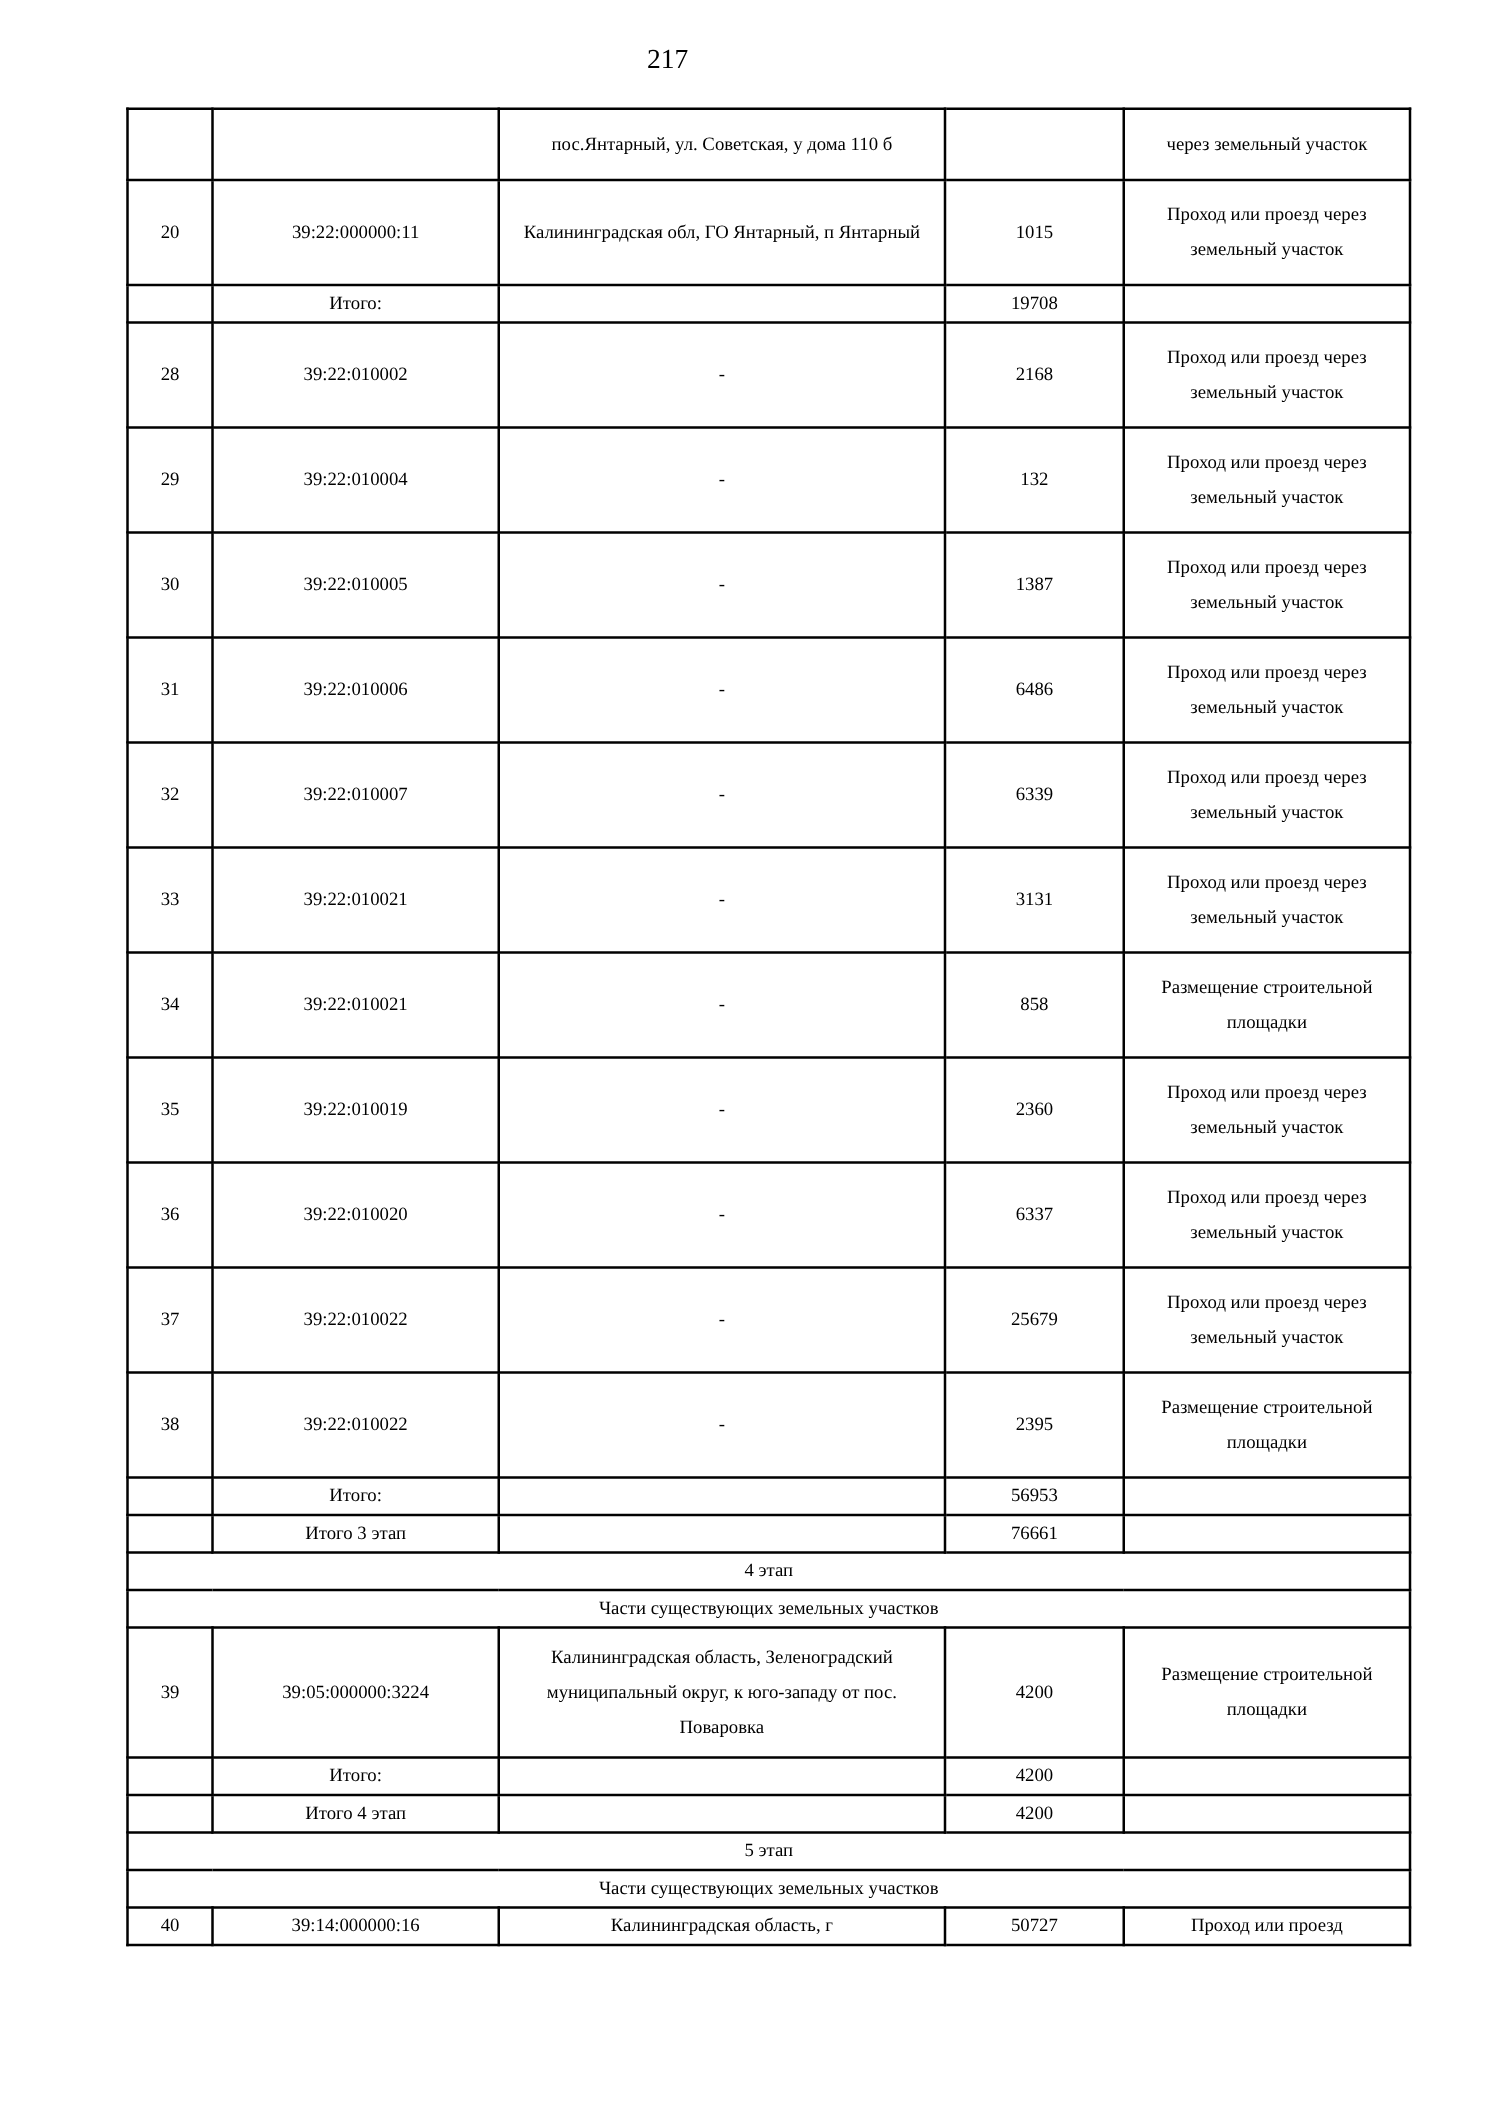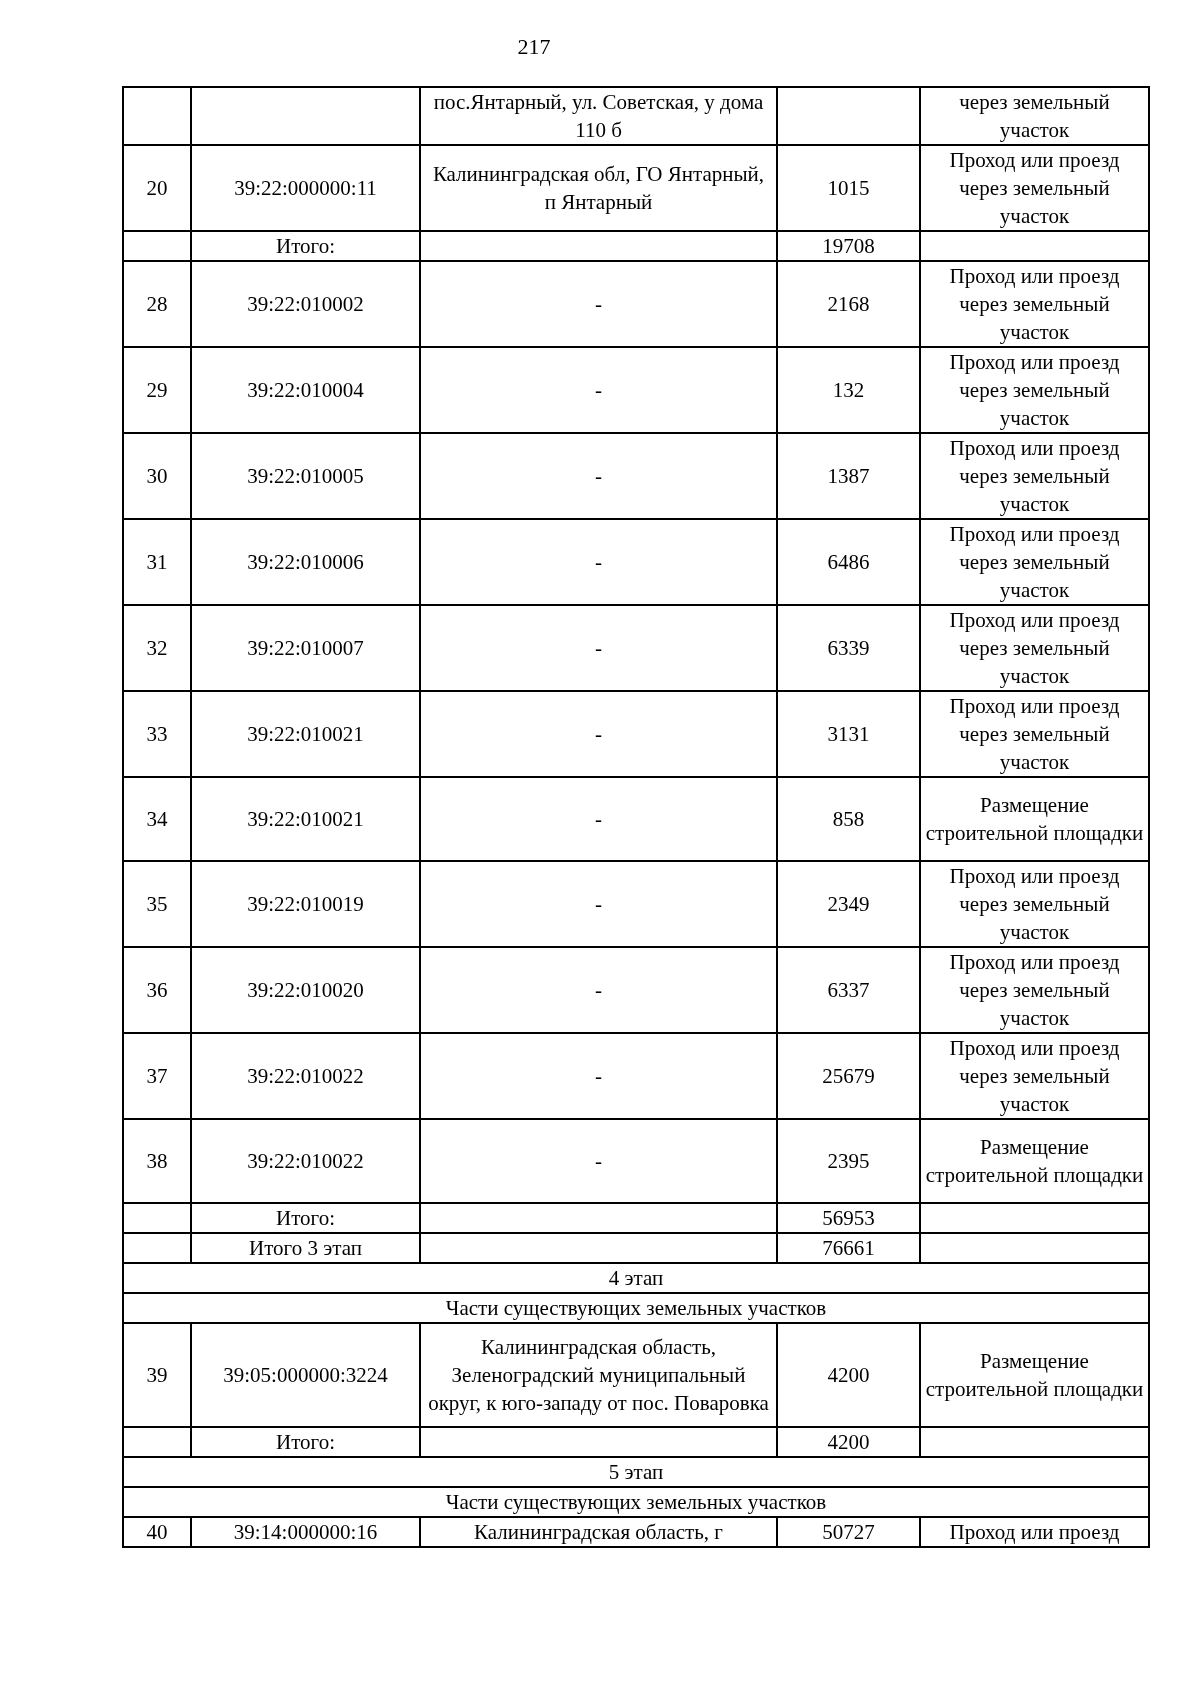--- a/index.html
+++ b/index.html
@@ -1,18 +1,18 @@
 <!DOCTYPE html>
 <html><head>
 <meta charset="utf-8">
 <style>
   html, body { margin: 0; padding: 0; background: #ffffff; }
   body { width: 1200px; height: 1697px; position: relative; font-family: "Liberation Serif", serif; color: #000; }
   .page-number { position: absolute; top: 34px; left: 0; width: 1068px; text-align: center; font-size: 22px; line-height: 26px; }
-  table.reg { position: absolute; top: 86px; left: 122px; width: 1026px; border-collapse: collapse; table-layout: fixed; font-size: 21px; line-height: 28px; }
+  table.reg { position: absolute; top: 86px; left: 101px; width: 1026px; border-collapse: collapse; table-layout: fixed; font-size: 15px; line-height: 28px; }
   table.reg td { border: 2px solid #000; padding: 0 4px; text-align: center; vertical-align: middle; }
   col.c1 { width: 68px; } col.c2 { width: 229px; } col.c3 { width: 357px; } col.c4 { width: 143px; } col.c5 { width: 229px; }
   tr.h86 td { height: 82px; }
   tr.h59 td { height: 55px; }
   tr.h30 td { height: 26px; border-radius: 12px; }
   tr.h106 td { height: 102px; }
   td.top { vertical-align: top; }
 </style>
 </head>
 <body>
@@ -95,21 +95,21 @@
         <td>34</td>
         <td class="top">39:22:010021</td>
         <td class="top">-</td>
         <td class="top">858</td>
         <td>Размещение строительной площадки</td>
       </tr>
       <tr class="h86">
         <td>35</td>
         <td class="top">39:22:010019</td>
         <td class="top">-</td>
-        <td class="top">2349</td>
+        <td class="top">2360</td>
         <td>Проход или проезд через земельный участок</td>
       </tr>
       <tr class="h86">
         <td>36</td>
         <td class="top">39:22:010020</td>
         <td class="top">-</td>
         <td class="top">6337</td>
         <td>Проход или проезд через земельный участок</td>
       </tr>
       <tr class="h86">
@@ -154,20 +154,27 @@
         <td>Размещение строительной площадки</td>
       </tr>
       <tr class="h30">
         <td></td>
         <td>Итого:</td>
         <td></td>
         <td>4200</td>
         <td></td>
       </tr>
       <tr class="h30">
+        <td></td>
+        <td>Итого 4 этап</td>
+        <td></td>
+        <td>4200</td>
+        <td></td>
+      </tr>
+      <tr class="h30">
         <td colspan="5">5 этап</td>
       </tr>
       <tr class="h30">
         <td colspan="5">Части существующих земельных участков</td>
       </tr>
       <tr class="h30">
         <td>40</td>
         <td>39:14:000000:16</td>
         <td>Калининградская область, г</td>
         <td>50727</td>

